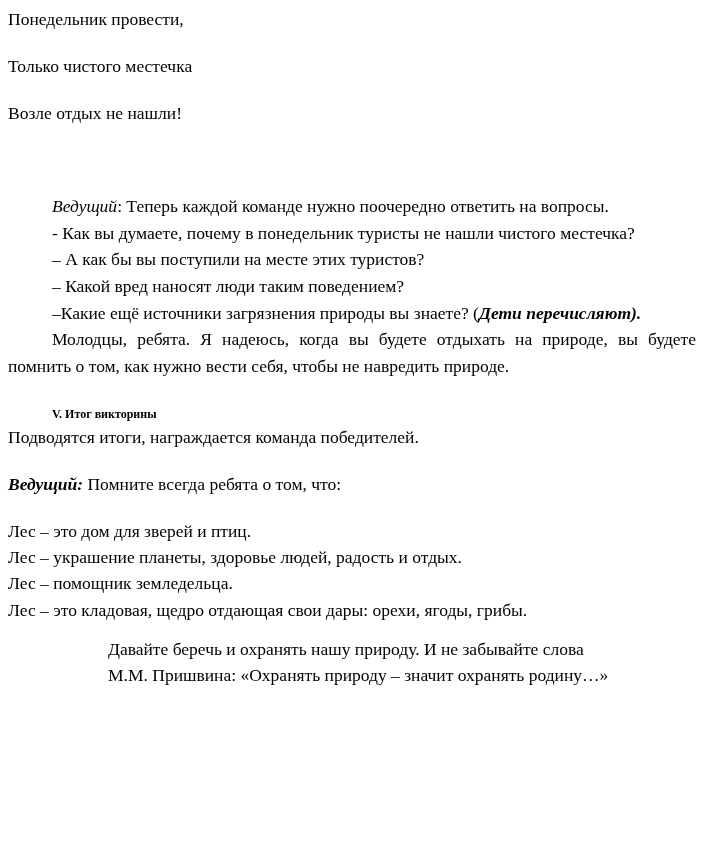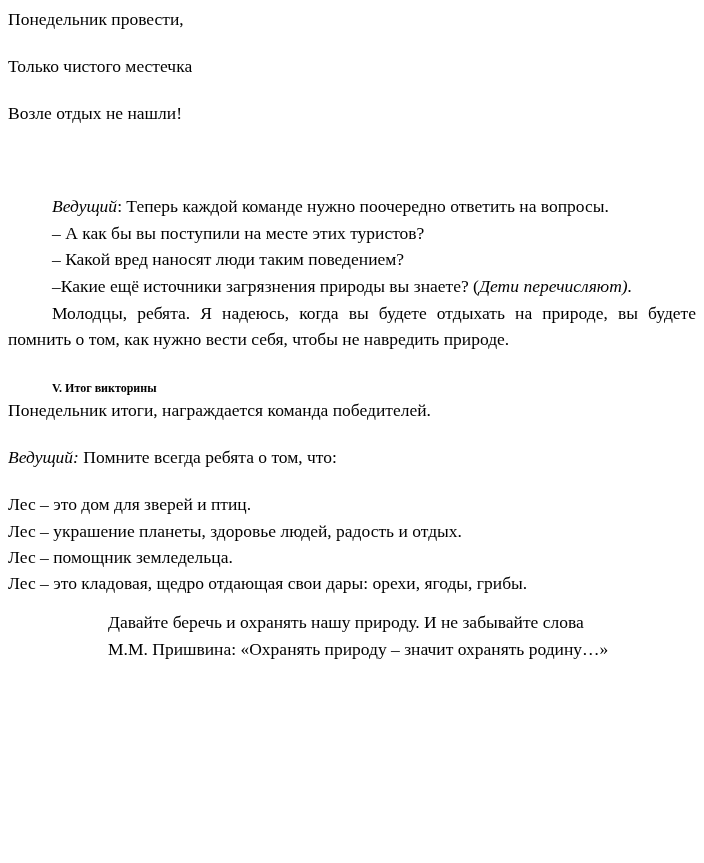--- a/index.html
+++ b/index.html
@@ -40,20 +40,21 @@
     height: 46px;
   }
   .spacer-md {
     height: 26px;
   }
   .spacer-sm {
     height: 13px;
   }
   .it {
     font-style: italic;
+    font-weight: bold;
   }
   .bd {
     font-weight: normal;
   }
   .heading {
     font-weight: bold;
     text-indent: 44px;
     font-size: 12px;
     line-height: 1.52;
   }
@@ -72,30 +73,31 @@
 <div class="page">
 
   <p class="blk">Понедельник провести,</p>
   <p class="blk">Только чистого местечка</p>
   <p class="blk">Возле отдых не нашли!</p>
 
   <div class="spacer-lg"></div>
 
   <p class="just indent"><span class="it bd">Ведущий</span><span>: Теперь каждой команде нужно поочередно ответить на вопросы.</span></p>
 
+  <p class="just indent">- Как вы думаете, почему в понедельник туристы не нашли чистого местечка?</p>
   <p class="just indent">– А как бы вы поступили на месте этих туристов?</p>
   <p class="just indent">– Какой вред наносят люди таким поведением?</p>
   <p class="just indent"><span>–Какие ещё источники загрязнения природы вы знаете? (</span><span class="it">Дети перечисляют).</span></p>
 
   <p class="just indent">Молодцы, ребята. Я надеюсь, когда вы будете отдыхать на природе, вы будете помнить о том, как нужно вести себя, чтобы не навредить природе.</p>
 
   <div class="spacer-md"></div>
 
   <p class="heading">V. Итог викторины</p>
-  <p class="blk">Понедельник итоги, награждается команда победителей.</p>
+  <p class="blk">Подводятся итоги, награждается команда победителей.</p>
 
   <p class="blk"><span class="it">Ведущий:</span><span> Помните всегда ребята о том, что:</span></p>
 
 
   <p class="tight">Лес – это дом для зверей и птиц.</p>
   <p class="tight">Лес – украшение планеты, здоровье людей, радость и отдых.</p>
   <p class="tight">Лес – помощник земледельца.</p>
   <p class="tight">Лес – это кладовая, щедро отдающая свои дары: орехи, ягоды, грибы.</p>
 
   <div class="spacer-sm"></div>

